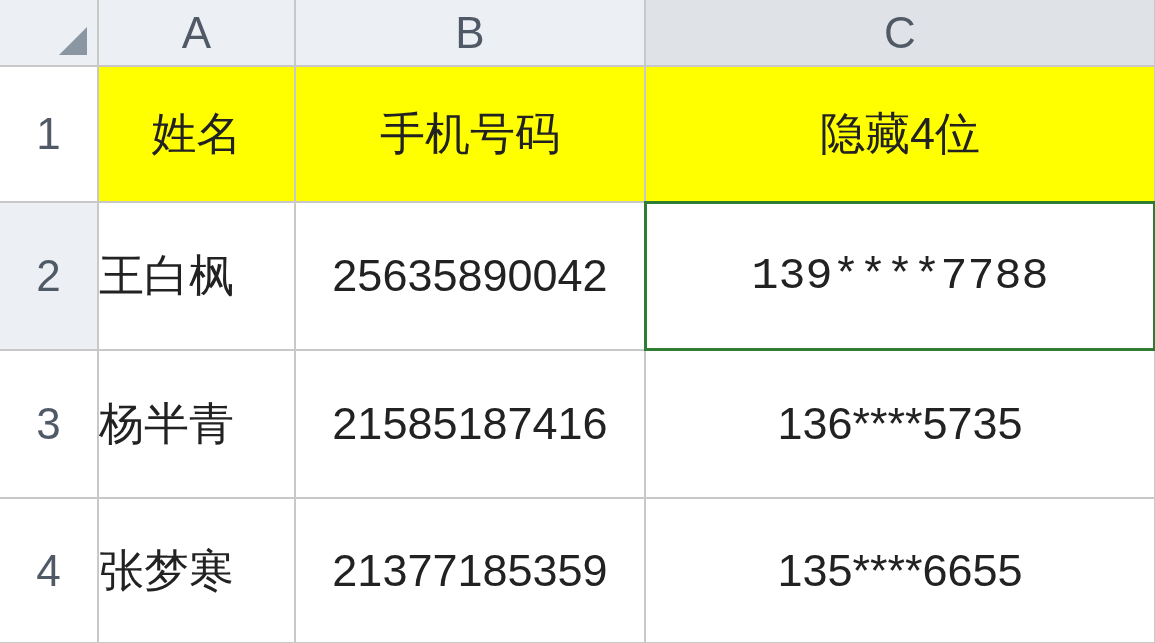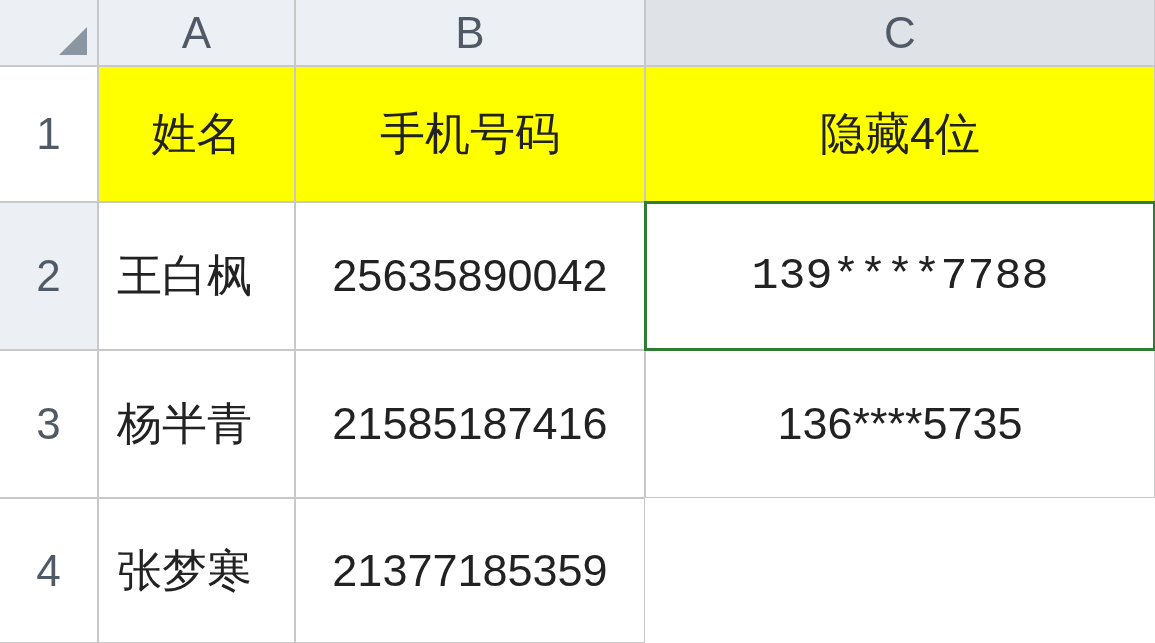--- a/index.html
+++ b/index.html
@@ -77,21 +77,20 @@
       color: #222;
     }
     .active-cell {
       outline: 3px solid #2e7d32;
       outline-offset: -2px;
       z-index: 2;
       font-family: Liberation Mono, monospace;
     }
     .left-align {
       justify-content: flex-start;
-      padding-left: 18px;
     }
     .center-align {
       justify-content: center;
     }
   </style>
 </head>
 <body>
 
 <div class="spreadsheet">
 
@@ -111,14 +110,15 @@
   <div class="cell data-cell center-align active-cell">139****7788</div>
 
   <div class="cell row-header">3</div>
   <div class="cell data-cell left-align">杨半青</div>
   <div class="cell data-cell center-align">21585187416</div>
   <div class="cell data-cell center-align">136****5735</div>
 
   <div class="cell row-header">4</div>
   <div class="cell data-cell left-align">张梦寒</div>
   <div class="cell data-cell center-align">21377185359</div>
+  <div class="cell data-cell center-align">135****6655</div>
 
 </div>
 
 </body></html>

